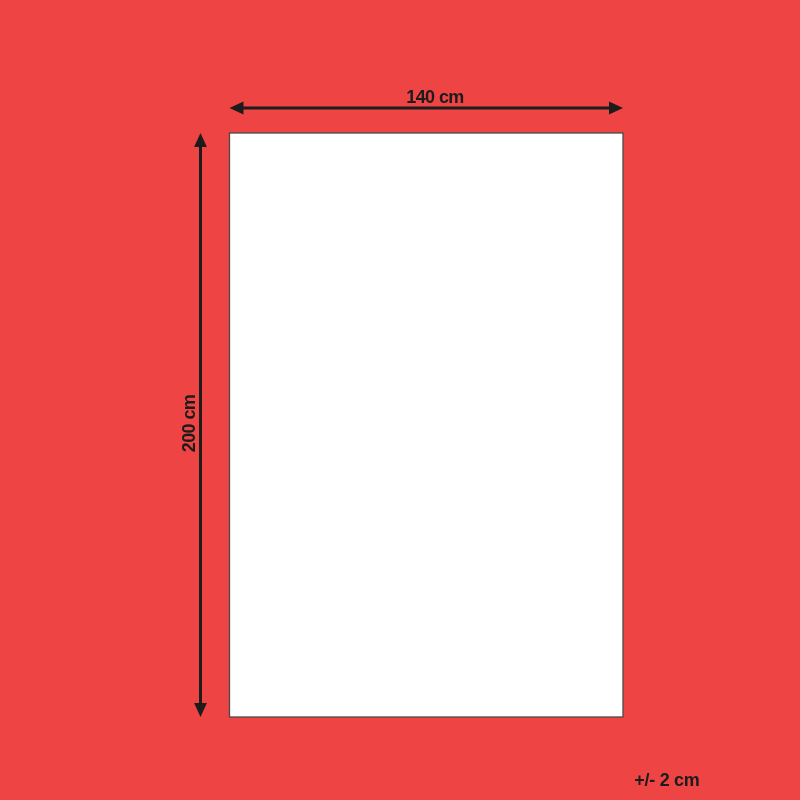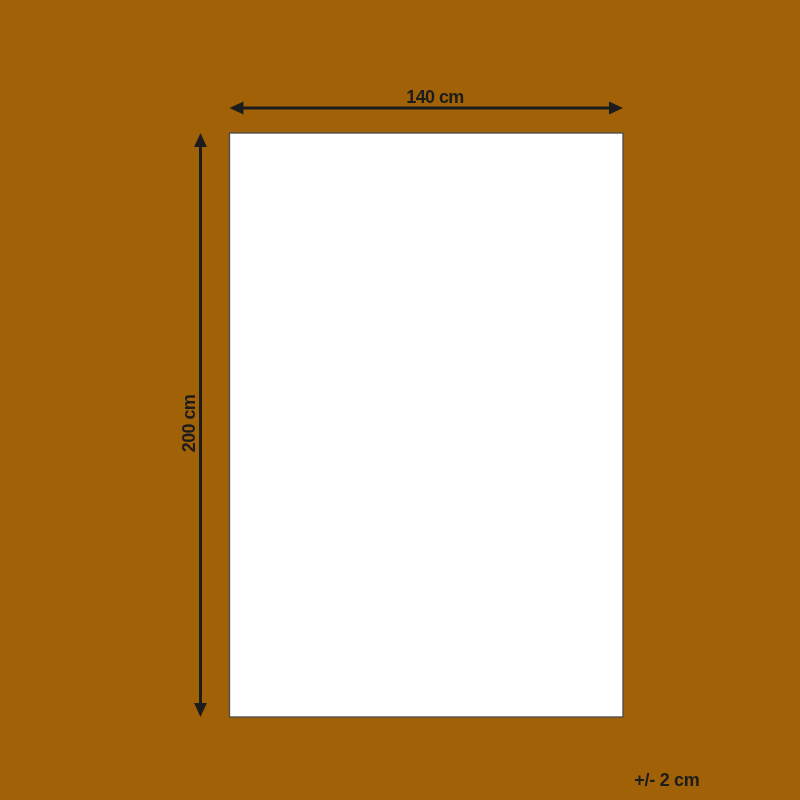--- a/index.html
+++ b/index.html
@@ -1,16 +1,16 @@
 <!DOCTYPE html>
 <html><head>
 <meta charset="utf-8">
 <style>
   html,body{margin:0;padding:0;background:#ffffff;}
-  .wrap{width:800px;height:800px;position:relative;background:#a16207;overflow:hidden;}
+  .wrap{width:800px;height:800px;position:relative;background:#ef4444;overflow:hidden;}
   svg{display:block;}
   text{font-family:"Liberation Sans", sans-serif;font-weight:bold;fill:#1c1c1c;}
 </style>
 </head>
 <body>
 <div class="wrap">
 <svg width="800" height="800" viewBox="0 0 800 800" xmlns="http://www.w3.org/2000/svg">
 
   <rect x="229.5" y="133" width="393.5" height="584" fill="#ffffff" stroke="#4a4a4a" stroke-width="1.3"></rect>
 

